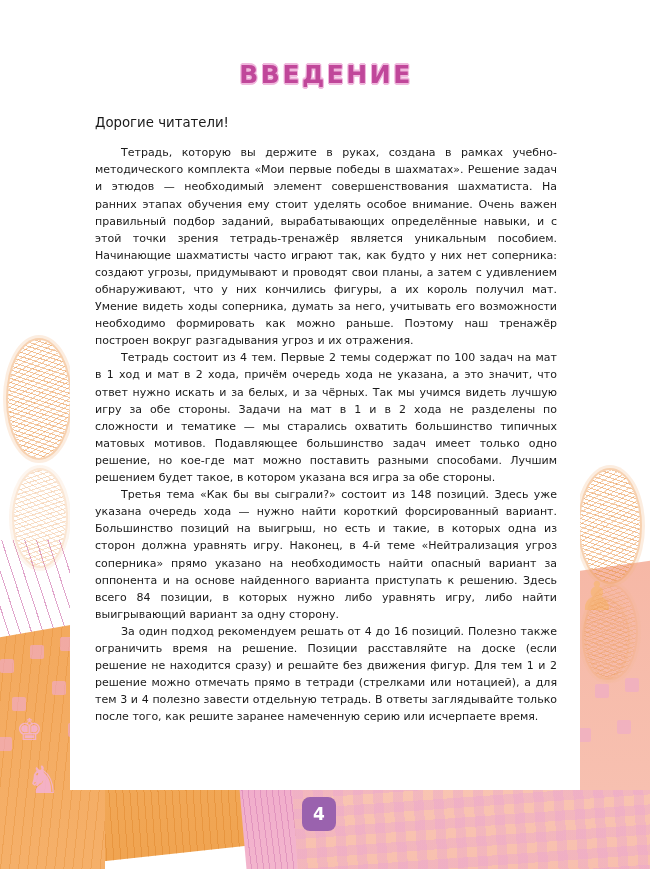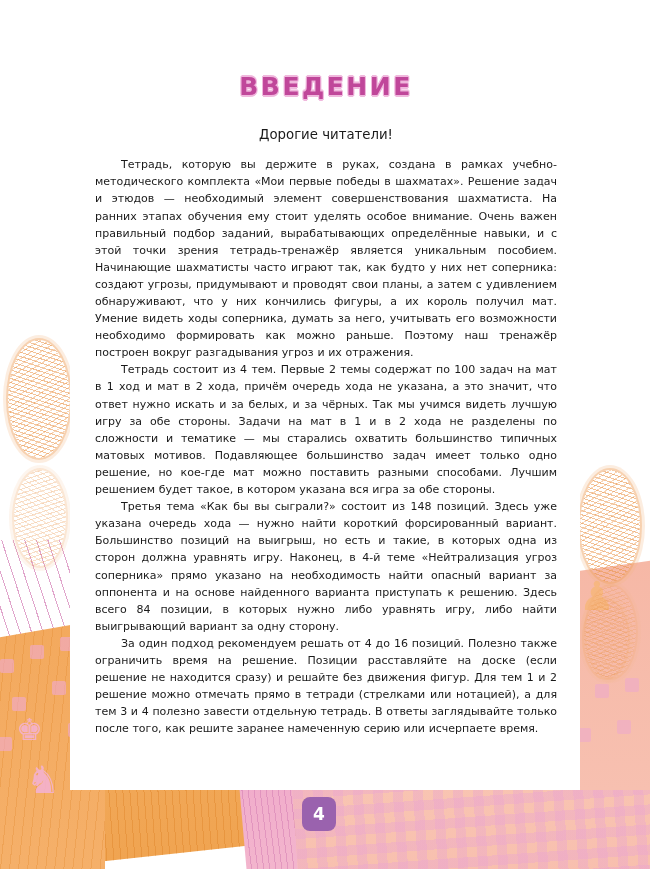--- a/index.html
+++ b/index.html
@@ -141,30 +141,30 @@
     left: 95px; top: 60px;
     width: 462px;
   }
 
   .doc-title {
     text-align: center;
     font-size: 25px;
     font-weight: bold;
     letter-spacing: 2.5px;
     color: #c0479a;
-    margin: 12px 0 24px 0;
+    margin: 0 0 24px 0;
     text-shadow:
       -1px -1px 0 #f0b8dd,  1px -1px 0 #f0b8dd,
       -1px  1px 0 #f0b8dd,  1px  1px 0 #f0b8dd,
        0   -2px 0 #f0b8dd,  0    2px 0 #f0b8dd;
     font-family: "DejaVu Sans", "Liberation Sans", sans-serif;
   }
 
   .salutation {
-    text-align: center;
+    text-align: left;
     font-size: 13.3px;
     color: #1a1a1a;
     margin: 0 0 12px 0;
     line-height: 1.45;
   }
 
   p.body {
     margin: 0 0 0 0;
     text-align: justify;
     text-align-last: left;

